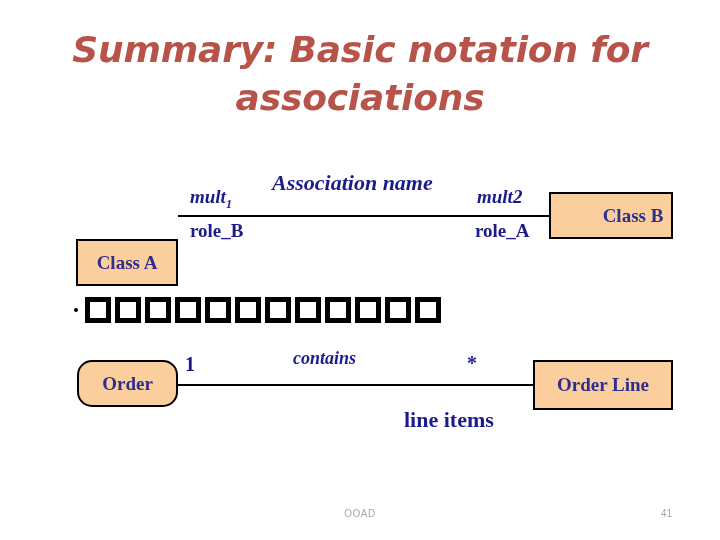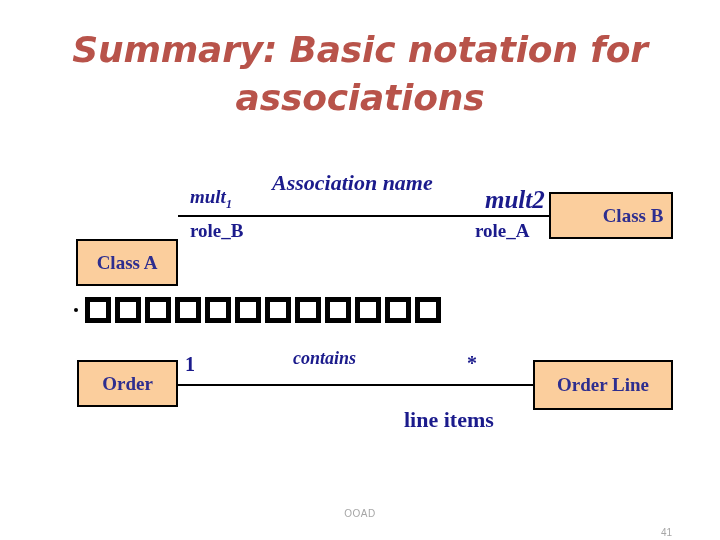--- a/index.html
+++ b/index.html
@@ -130,21 +130,20 @@
     color: #A6A6A6;
     letter-spacing: 0.5px;
   }
   #footer-page {
     position: absolute;
     right: 48px;
     top: 508px;
     font-family: "Liberation Sans", sans-serif;
     font-size: 10px;
     color: #A6A6A6;
-    margin-top: 19px;
   }
 </style>
 </head>
 <body>
 
 <div id="slide">
 
   <div id="slide-title">
     <div>Summary: Basic notation for</div>
     <div>associations</div>
@@ -159,21 +158,21 @@
     </div>
 
     <div class="class-box" style="left:549px; top:192px; width:124px; height:47px;padding-left:44px;">
       <span class="class-label">Class B</span>
     </div>
 
     <div class="assoc-label lbl-bi" style="left:190px; top:186px; font-size:19px;"><span>mult</span><span class="sub">1</span></div>
 
     <div class="assoc-label lbl-bi" style="left:272px; top:170px; font-size:22px;">Association name</div>
 
-    <div class="assoc-label lbl-bi" style="left:477px; top:186px; font-size:25px;margin-left:8px;">mult2</div>
+    <div class="assoc-label lbl-bi" style="left:477px; top:186px; font-size:19px;">mult2</div>
 
     <div class="assoc-label lbl-b" style="left:190px; top:220px; font-size:19px;">role_B</div>
 
     <div class="assoc-label lbl-b" style="left:475px; top:220px; font-size:19px;">role_A</div>
   </div>
 
   <div id="tofu-row">
     <span class="bullet-dot"></span>
     <span class="tofu-boxes">
         <span class="tofu"></span>
@@ -188,21 +187,21 @@
         <span class="tofu"></span>
         <span class="tofu"></span>
         <span class="tofu"></span>
       </span>
   </div>
 
   <div>
 
     <div class="assoc-line" style="left:178px; top:384px; width:355px;"></div>
 
-    <div class="class-box" style="left:77px; top:360px; width:101px; height:47px;">
+    <div class="class-box" style="left:77px; top:360px; width:101px; height:47px;border-radius:15px;">
       <span class="class-label">Order</span>
     </div>
 
     <div class="class-box" style="left:533px; top:360px; width:140px; height:50px;">
       <span class="class-label">Order Line</span>
     </div>
 
     <div class="assoc-label lbl-b" style="left:185px; top:353px; font-size:20px;">1</div>
 
     <div class="assoc-label lbl-bi" style="left:293px; top:348px; font-size:18px;">contains</div>

